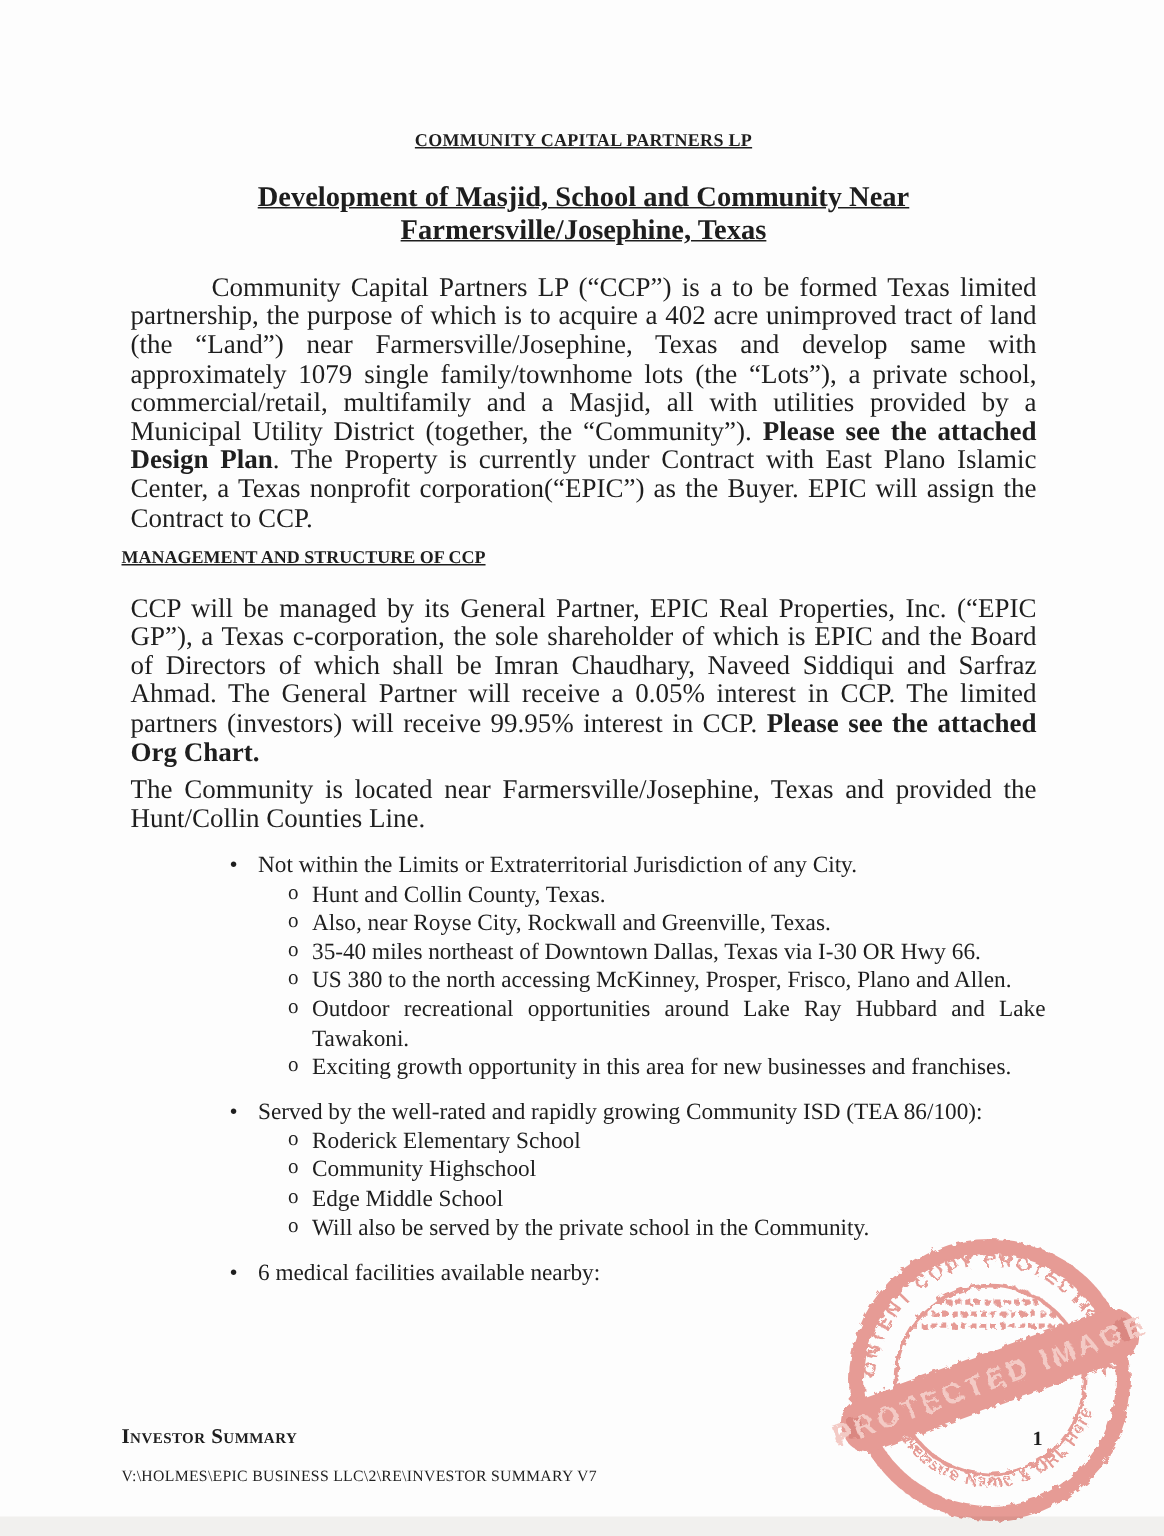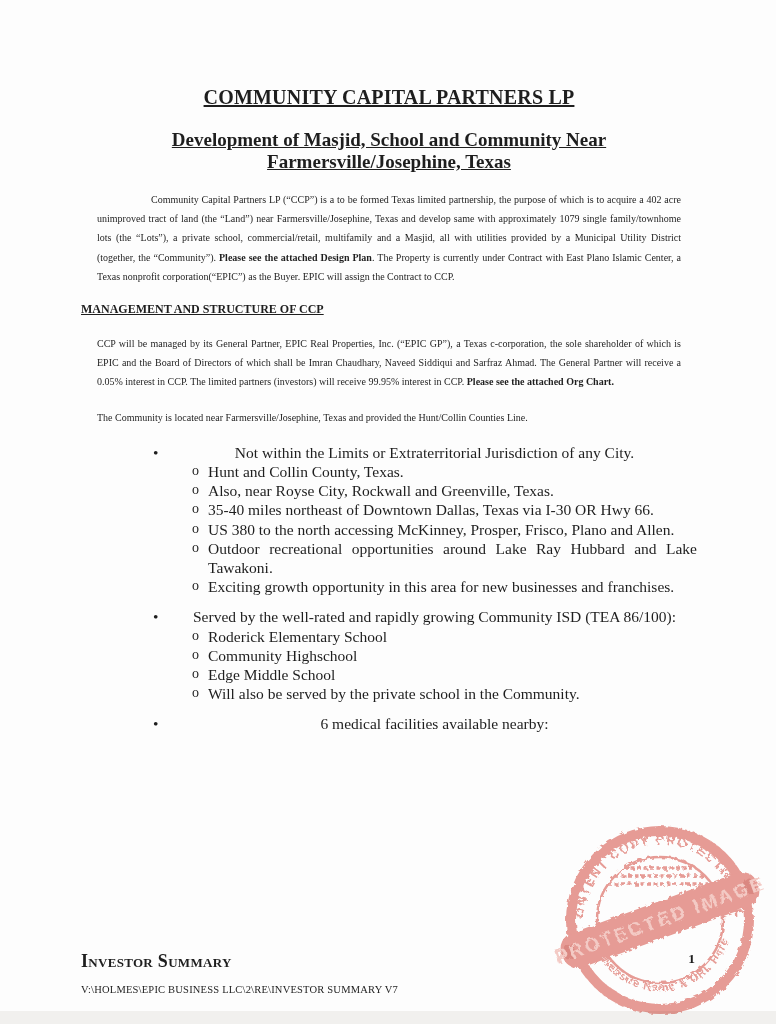--- a/index.html
+++ b/index.html
@@ -14,57 +14,57 @@
     color: #1e1e1e;
     overflow: hidden;
   }
   .bottom-strip {
     position: absolute; left: 0; right: 0; bottom: 0; height: 13px;
     background: #f1f0ee; z-index: 1;
   }
   .content { position: relative; padding: 86px 79px 0 81px; z-index: 2; }
 
   .title {
-    margin: 0 0 20px 0; font-size: 20px; font-weight: bold;
+    margin: 0 0 20px 0; font-size: 12px; font-weight: bold;
     text-align: center; text-decoration: underline; letter-spacing: 0.2px;
   }
   .subtitle {
     margin: 0 0 17px 0; font-size: 19px; font-weight: bold;
     text-align: center; text-decoration: underline;
   }
   .para {
-    margin: 16px; font-size: 10px; line-height: 19.2px; text-align: justify;
+    margin: 6px; font-size: 18px; line-height: 19.2px; text-align: justify;
   }
   .indent { text-indent: 54px; }
   .heading {
     font-size: 12px; font-weight: bold; text-decoration: underline;
     margin: 2px 0 17px 0;
   }
   .heading-management { margin-top: 9px; }
   .heading-location   { margin-top: 16px; }
 
   .bullets { margin-top: 12px; font-size: 15.5px; line-height: 19.2px; }
   .bullet-group { position: relative; padding-left: 91px; margin-bottom: 11px; }
   .bullet-group::before {
     content: "\2022"; position: absolute; left: 72px; top: 0;
   }
-  .bullet-label { text-align: center; }
+  .bullet-label { text-align: left; }
   .sub-list { list-style: none; margin: 0; padding: 0; }
   .sub-list li { position: relative; padding-left: 36px; text-align: justify; }
   .sub-list li::before {
     content: "o"; position: absolute; left: 20px; top: -1px; font-size: 14px;
   }
 
   .footer {
     position: absolute; left: 81px; right: 79px; top: 951px;
     display: flex; justify-content: space-between; align-items: flex-start;
     z-index: 5;
   }
   .footer-docname {
-    font-size: 18px; font-weight: bold; font-variant: small-caps;
+    font-size: 14px; font-weight: bold; font-variant: small-caps;
     letter-spacing: 0.3px;
   }
   .footer-path { font-size: 10.5px; letter-spacing: 0.2px; margin-top: 12px; }
   .footer-page { font-size: 13.5px; font-weight: bold; padding-right: 2px; }
 
   .stamp {
     position: absolute; left: 552px; top: 812px; width: 216px; height: 216px;
     z-index: 4; mix-blend-mode: multiply; opacity: 0.92;
   }
   .bold-seg { font-weight: bold; }

